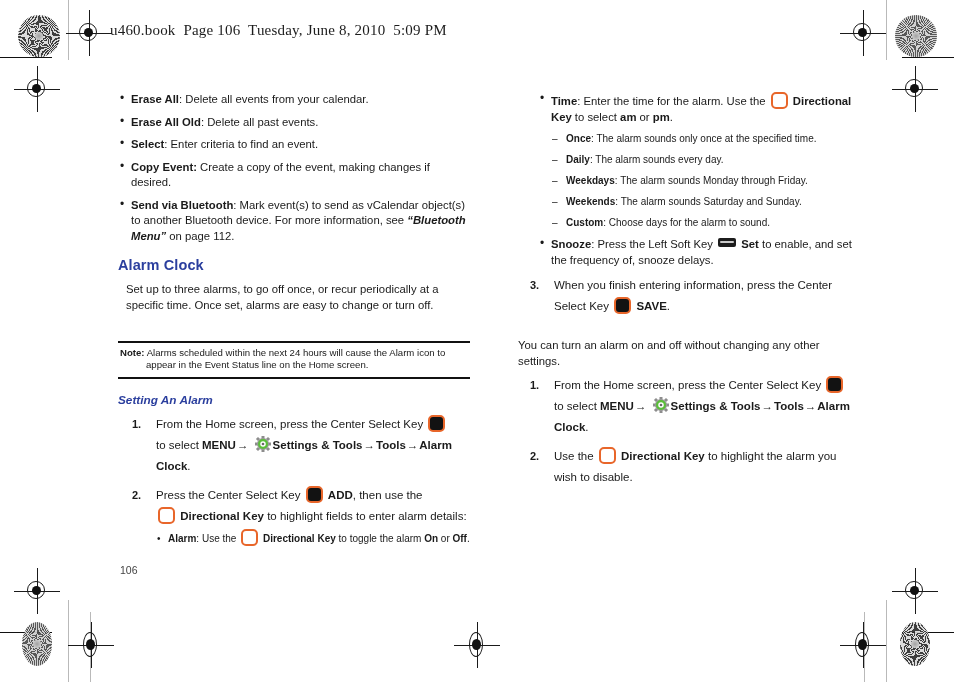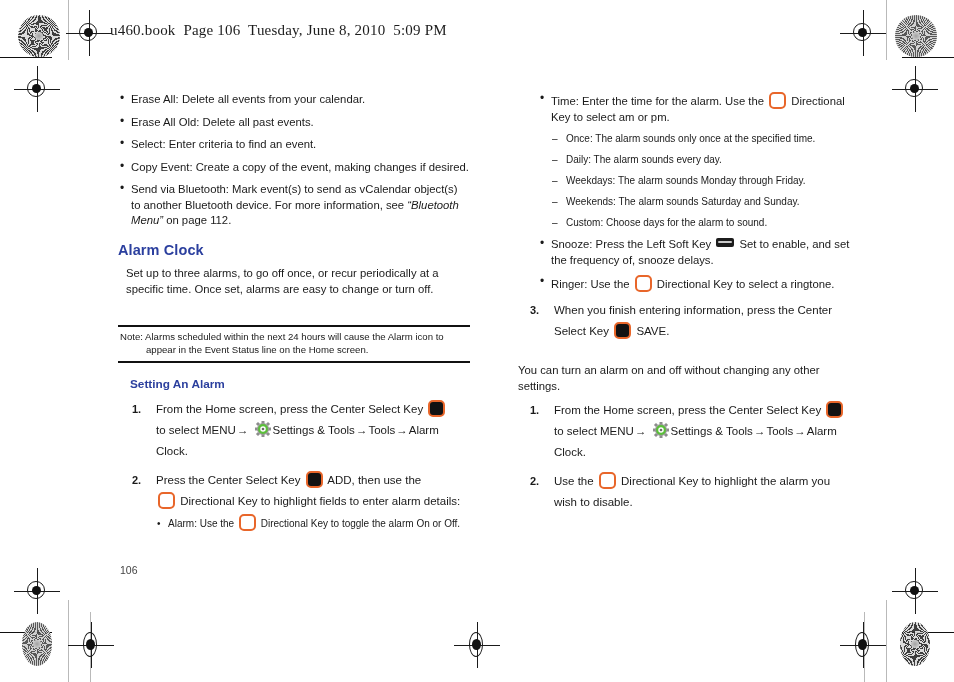--- a/index.html
+++ b/index.html
@@ -105,36 +105,37 @@
     margin: 0 0 7px 14px;
     font-size: 10px;
     line-height: 14px;
   }
   .b2::before {
     content: "\2013";
     position: absolute; left: 0; top: 0;
     color: #1a1a1a;
   }
 
-  b, .bold { font-weight: normal; }
+  b, .bold { font-weight: bold; }
   .ital { font-style: italic; }
 
   
   h2.sec-head {
     font-size: 14.5px;
     font-weight: bold;
     color: #2b3f9e;
     margin: 14px 0 7px 0;
     letter-spacing: .1px;
   }
   h3.sub-head {
     font-size: 11.8px;
     font-weight: bold;
+    font-style: italic;
     color: #2b3f9e;
-    margin: 14px 0 6px 12px;
+    margin: 14px 0 6px 0;
   }
 
   .body-para {
     margin: 0 0 6px 8px;
     font-size: 11.3px;
     line-height: 16px;
   }
 
   
   .note {
@@ -396,23 +397,20 @@
     <b>Weekends</b><span>: The alarm sounds Saturday and Sunday.</span>
   </div>
   <div class="b2">
     <b>Custom</b><span>: Choose days for the alarm to sound.</span>
   </div>
 
   <div class="b1">
     <b>Snooze</b><span>: Press the Left Soft Key </span><span class="key key-soft"></span> <b>Set</b><span> to enable, and set the frequency of, snooze delays.</span>
   </div>
 
-  <div class="b1">
-    <b>Ringer</b><span>: Use the </span><span class="key key-dir"></span> <b>Directional Key</b><span> to select a ringtone.</span>
-  </div>
 
   <div class="step" style="margin-left:-18px;">
     <span class="num">3.</span>
     <span>When you finish entering information, press the Center Select Key </span><span class="key key-center"></span> <b>SAVE</b><span>.</span>
   </div>
 
 
   <p class="body-para" style="margin-left:-20px;margin-top:20px;">You can turn an alarm on and off without changing any other settings.</p>
 
   <div class="step" style="margin-left:-18px;">

